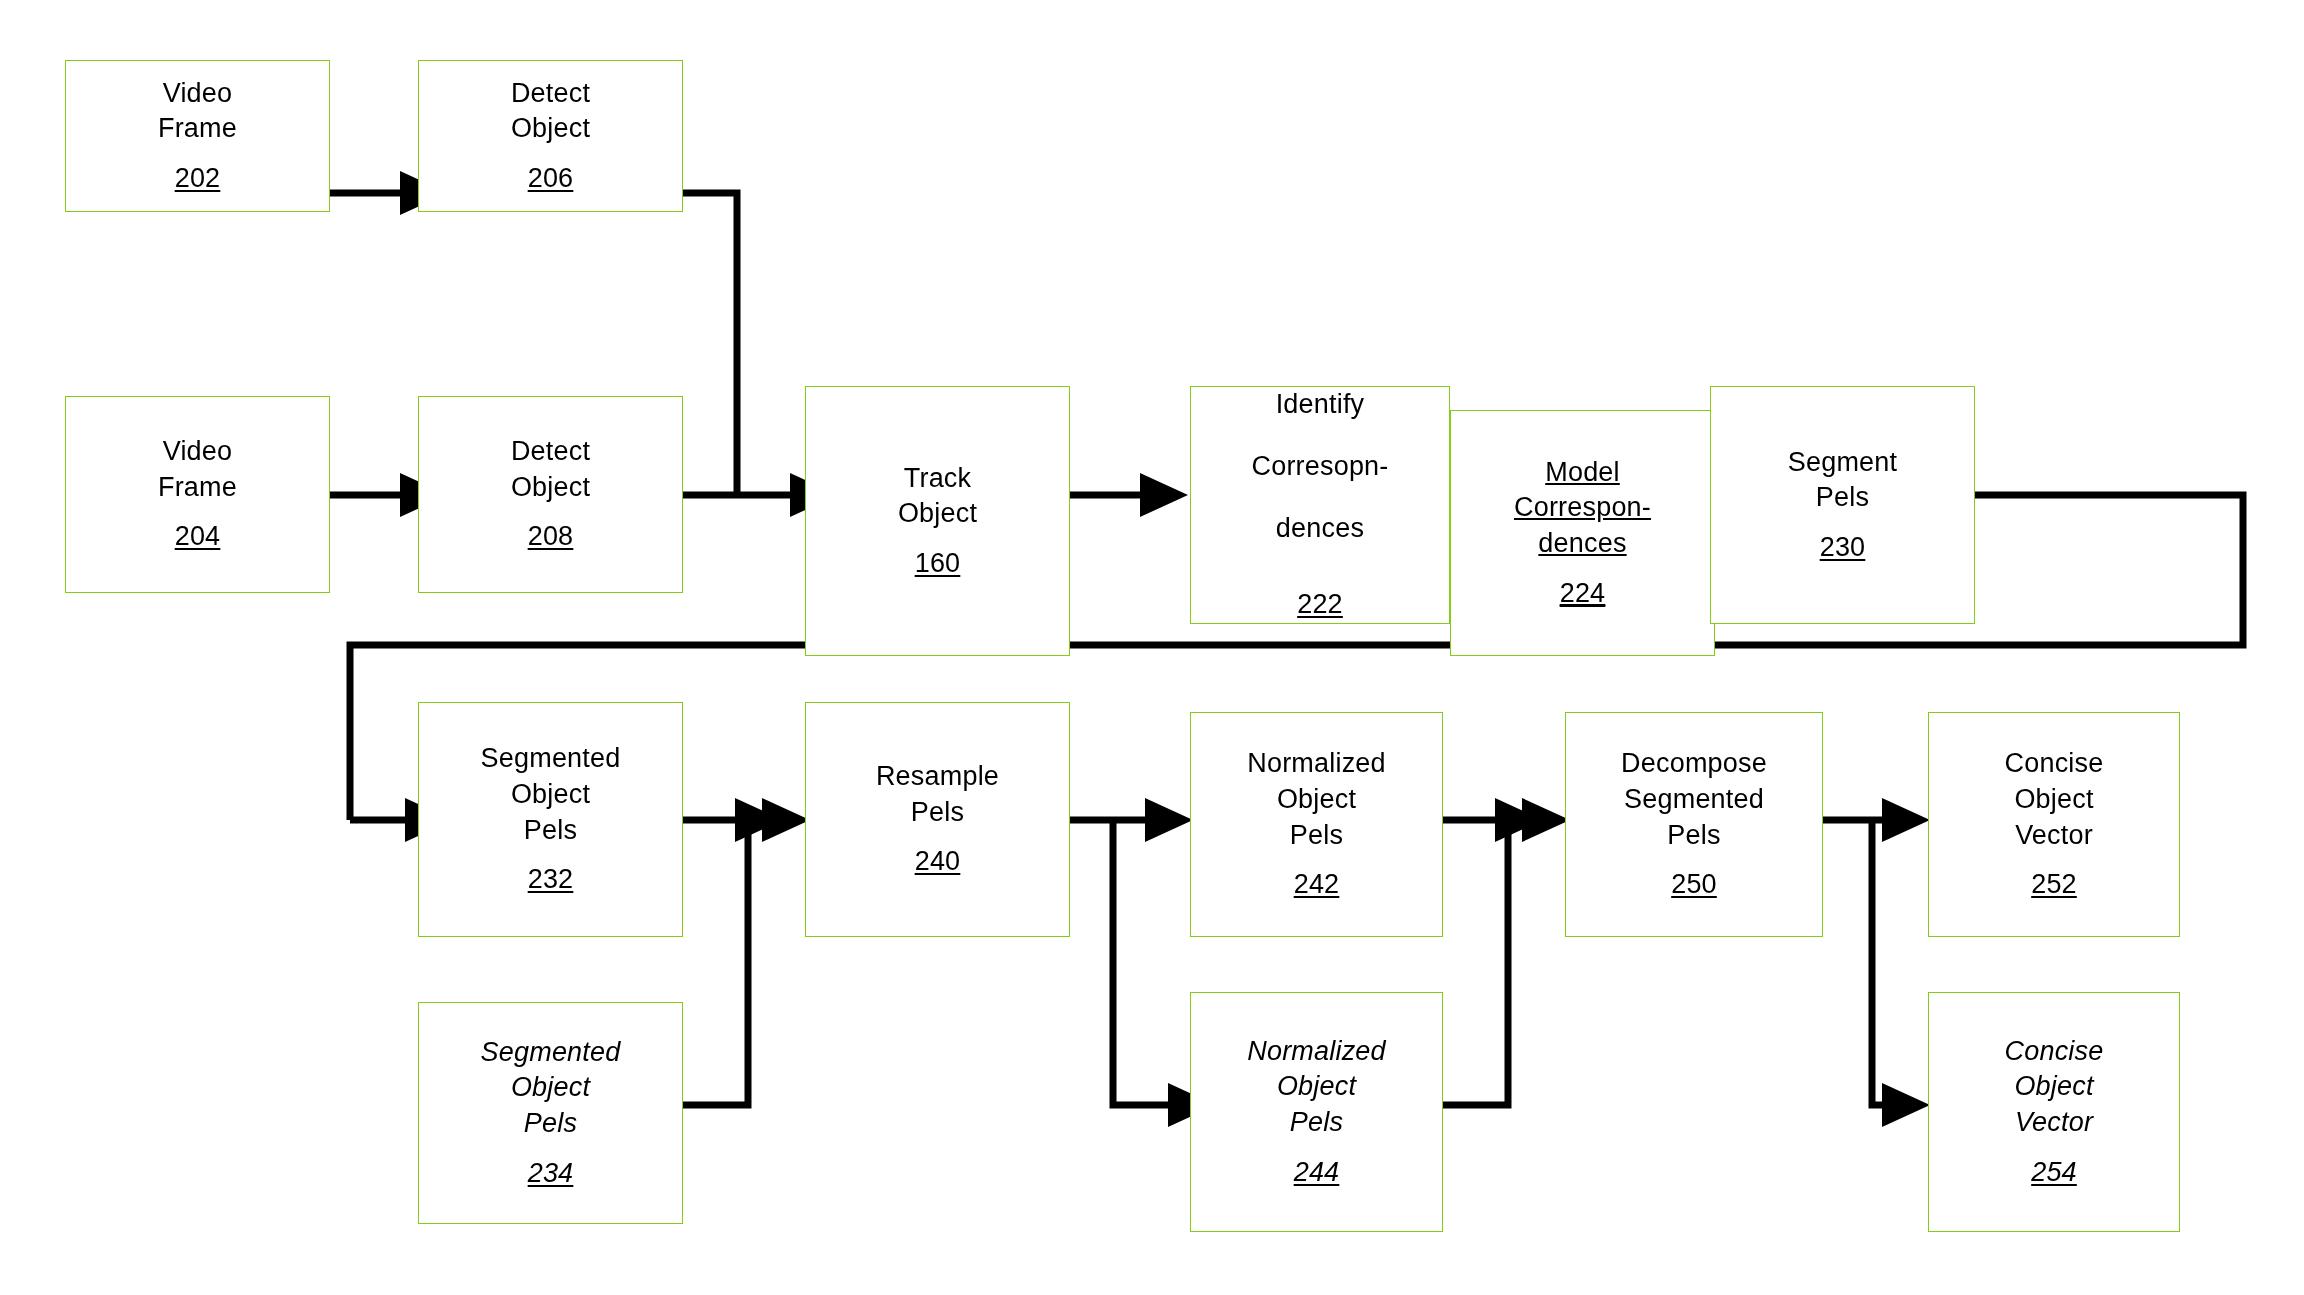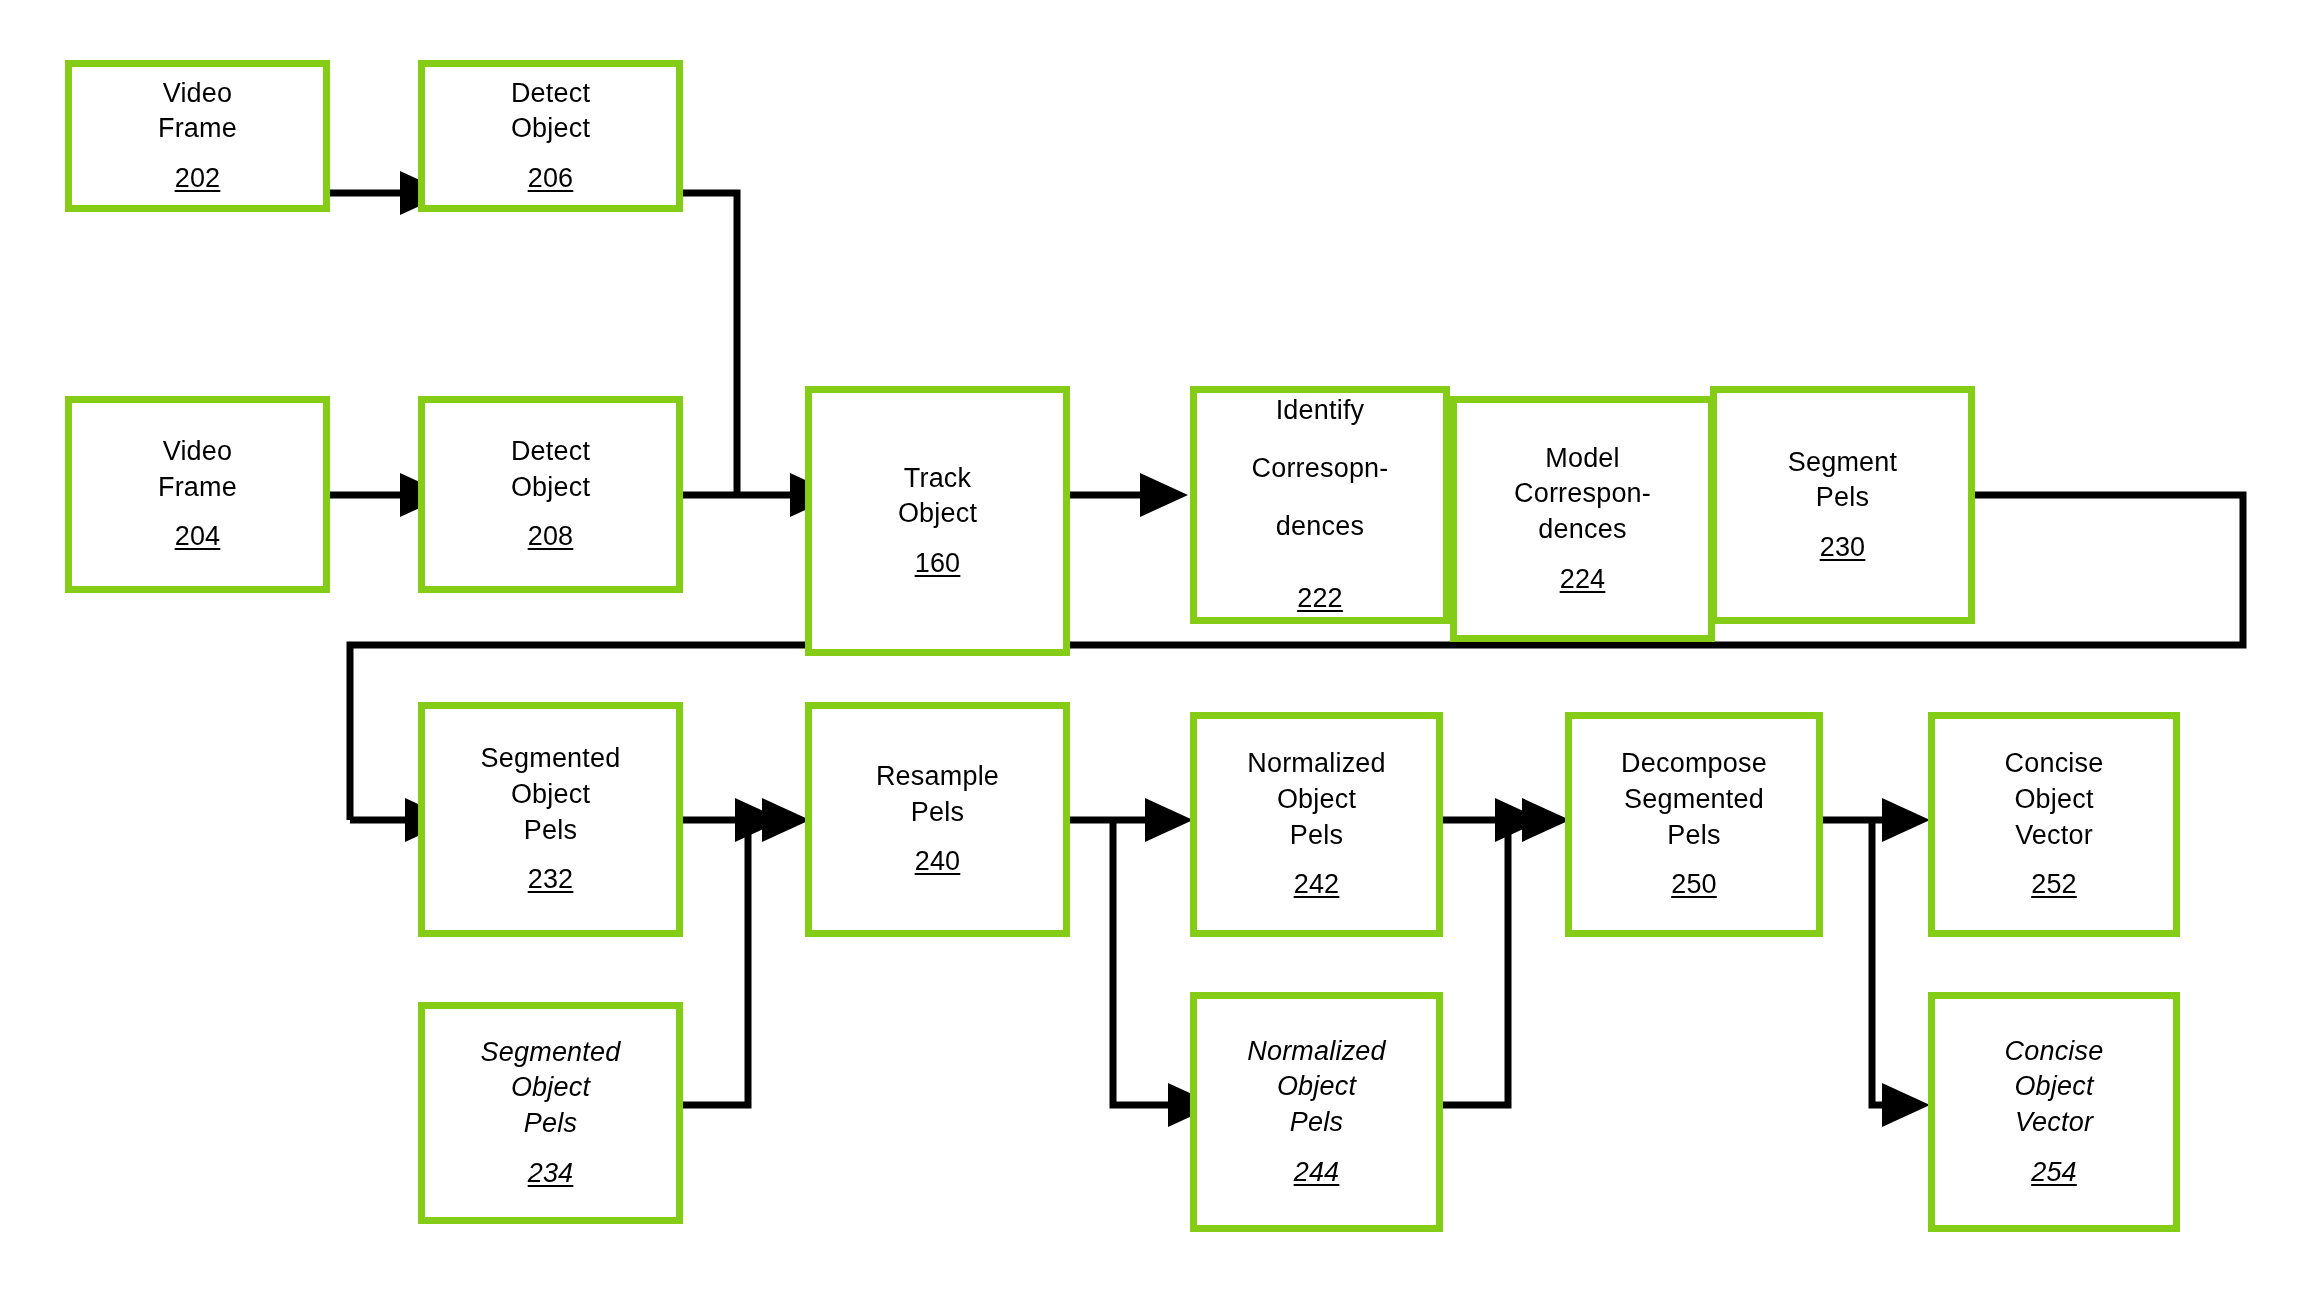--- a/index.html
+++ b/index.html
@@ -11,21 +11,21 @@
     position: relative;
     width: 2304px;
     height: 1295px;
     background: #ffffff;
     font-family: "Liberation Sans", "DejaVu Sans", sans-serif;
     overflow: hidden;
   }
   .node {
     position: absolute;
     box-sizing: border-box;
-    border: 7px solid #84cc16;
+    border: 1px solid #84cc16;
     background: #ffffff;
     display: flex;
     flex-direction: column;
     align-items: center;
     justify-content: center;
     text-align: center;
     color: #000000;
     font-size: 27px;
     line-height: 1.32;
     letter-spacing: 0.2px;
@@ -190,21 +190,21 @@
     <span class="ref">160</span>
   </div>
 
   <div class="node" style="left:1190px; top:386px; width:260px; height:238px;justify-content:space-between;">
     <span class="ln">Identify</span>
     <span class="ln">Corresopn-</span>
     <span class="ln">dences</span>
     <span class="ref">222</span>
   </div>
 
-  <div class="node" style="left:1450px; top:396px; width:265px; height:246px; left:1450px;">
+  <div class="node" style="left:1450px; top:410px; width:265px; height:246px; left:1450px;text-decoration:underline;">
     <span class="ln">Model</span>
     <span class="ln">Correspon-</span>
     <span class="ln">dences</span>
     <span class="ref">224</span>
   </div>
 
   <div class="node" style="left:1710px; top:386px; width:265px; height:238px;">
     <span class="ln">Segment</span>
     <span class="ln">Pels</span>
     <span class="ref">230</span>

